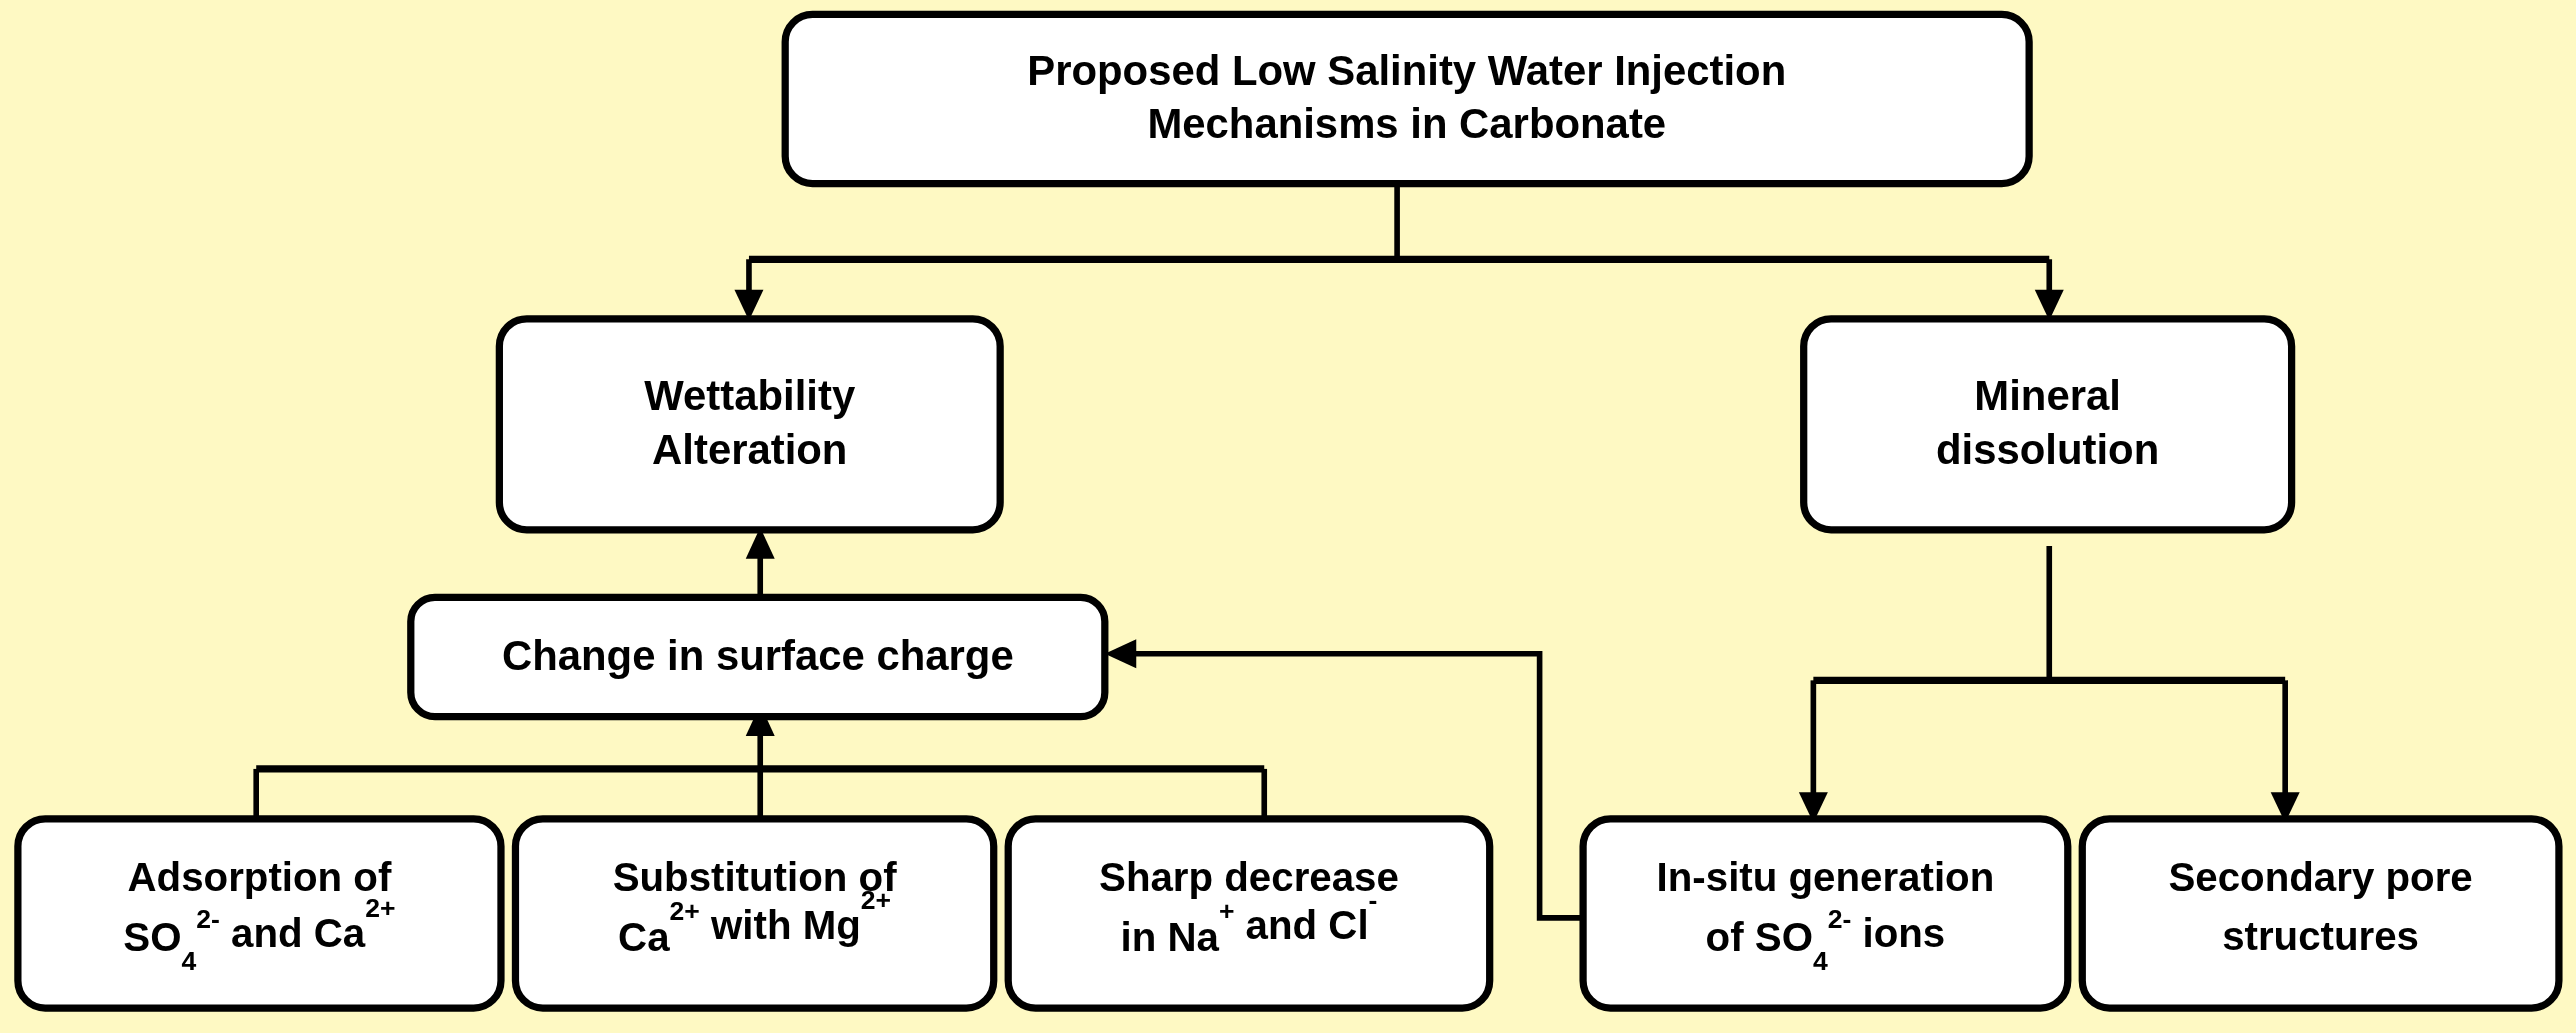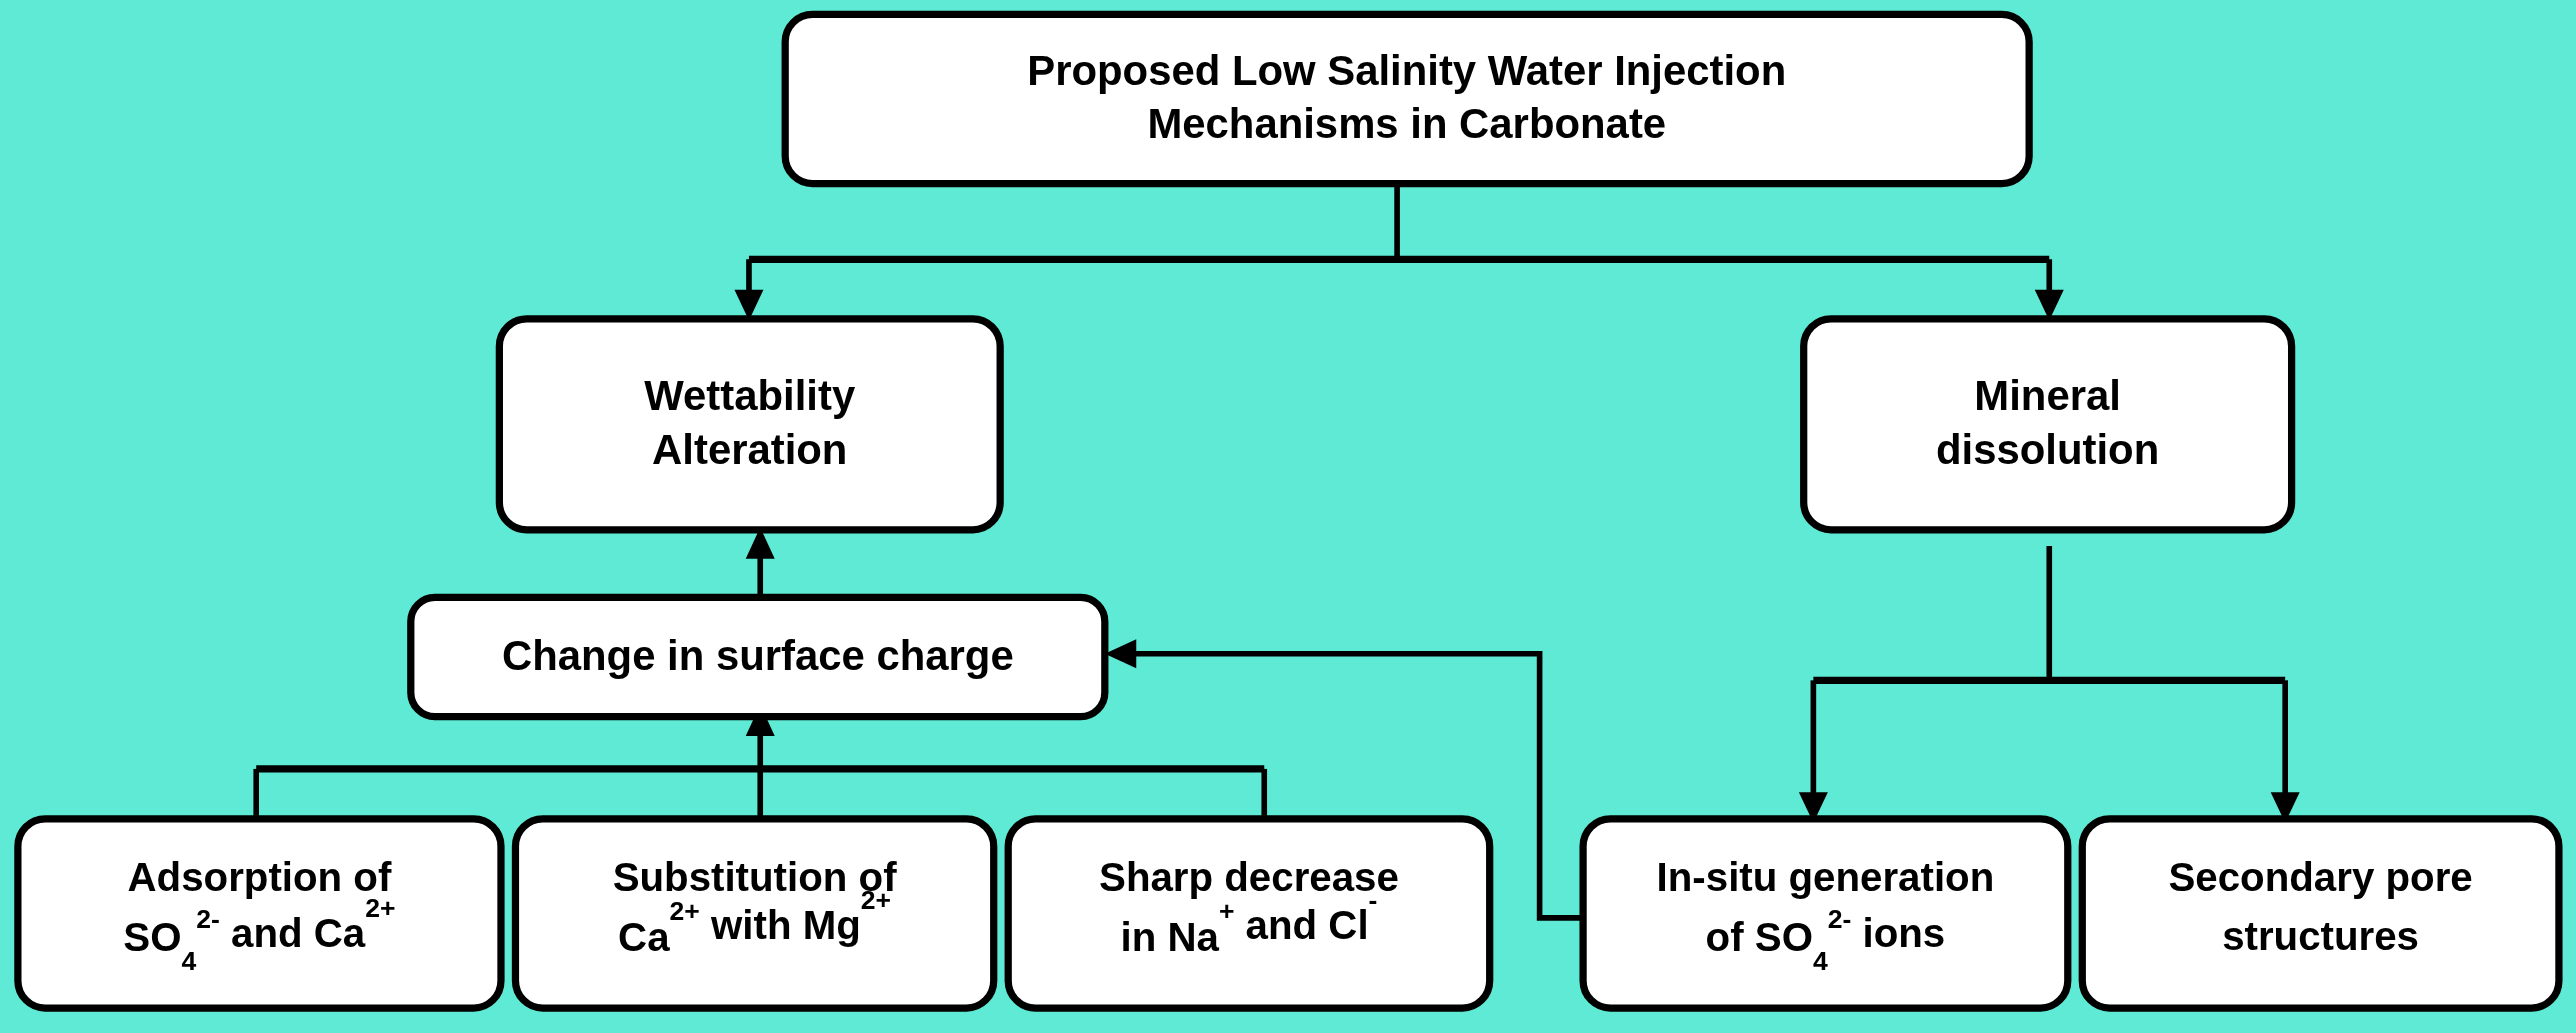--- a/index.html
+++ b/index.html
@@ -8,21 +8,21 @@
     padding: 0;
     background: #ffffff;
   }
   body {
     font-family: "Liberation Sans", sans-serif;
   }
   #chart-root {
     position: relative;
     width: 2576px;
     height: 1033px;
-    background: #5eead4;
+    background: #fef9c3;
     overflow: hidden;
     text-decoration: underline;
   }
   svg.flow {
     display: block;
     width: 2576px;
     height: 1033px;
   }
   .node-box {
     fill: #ffffff;

